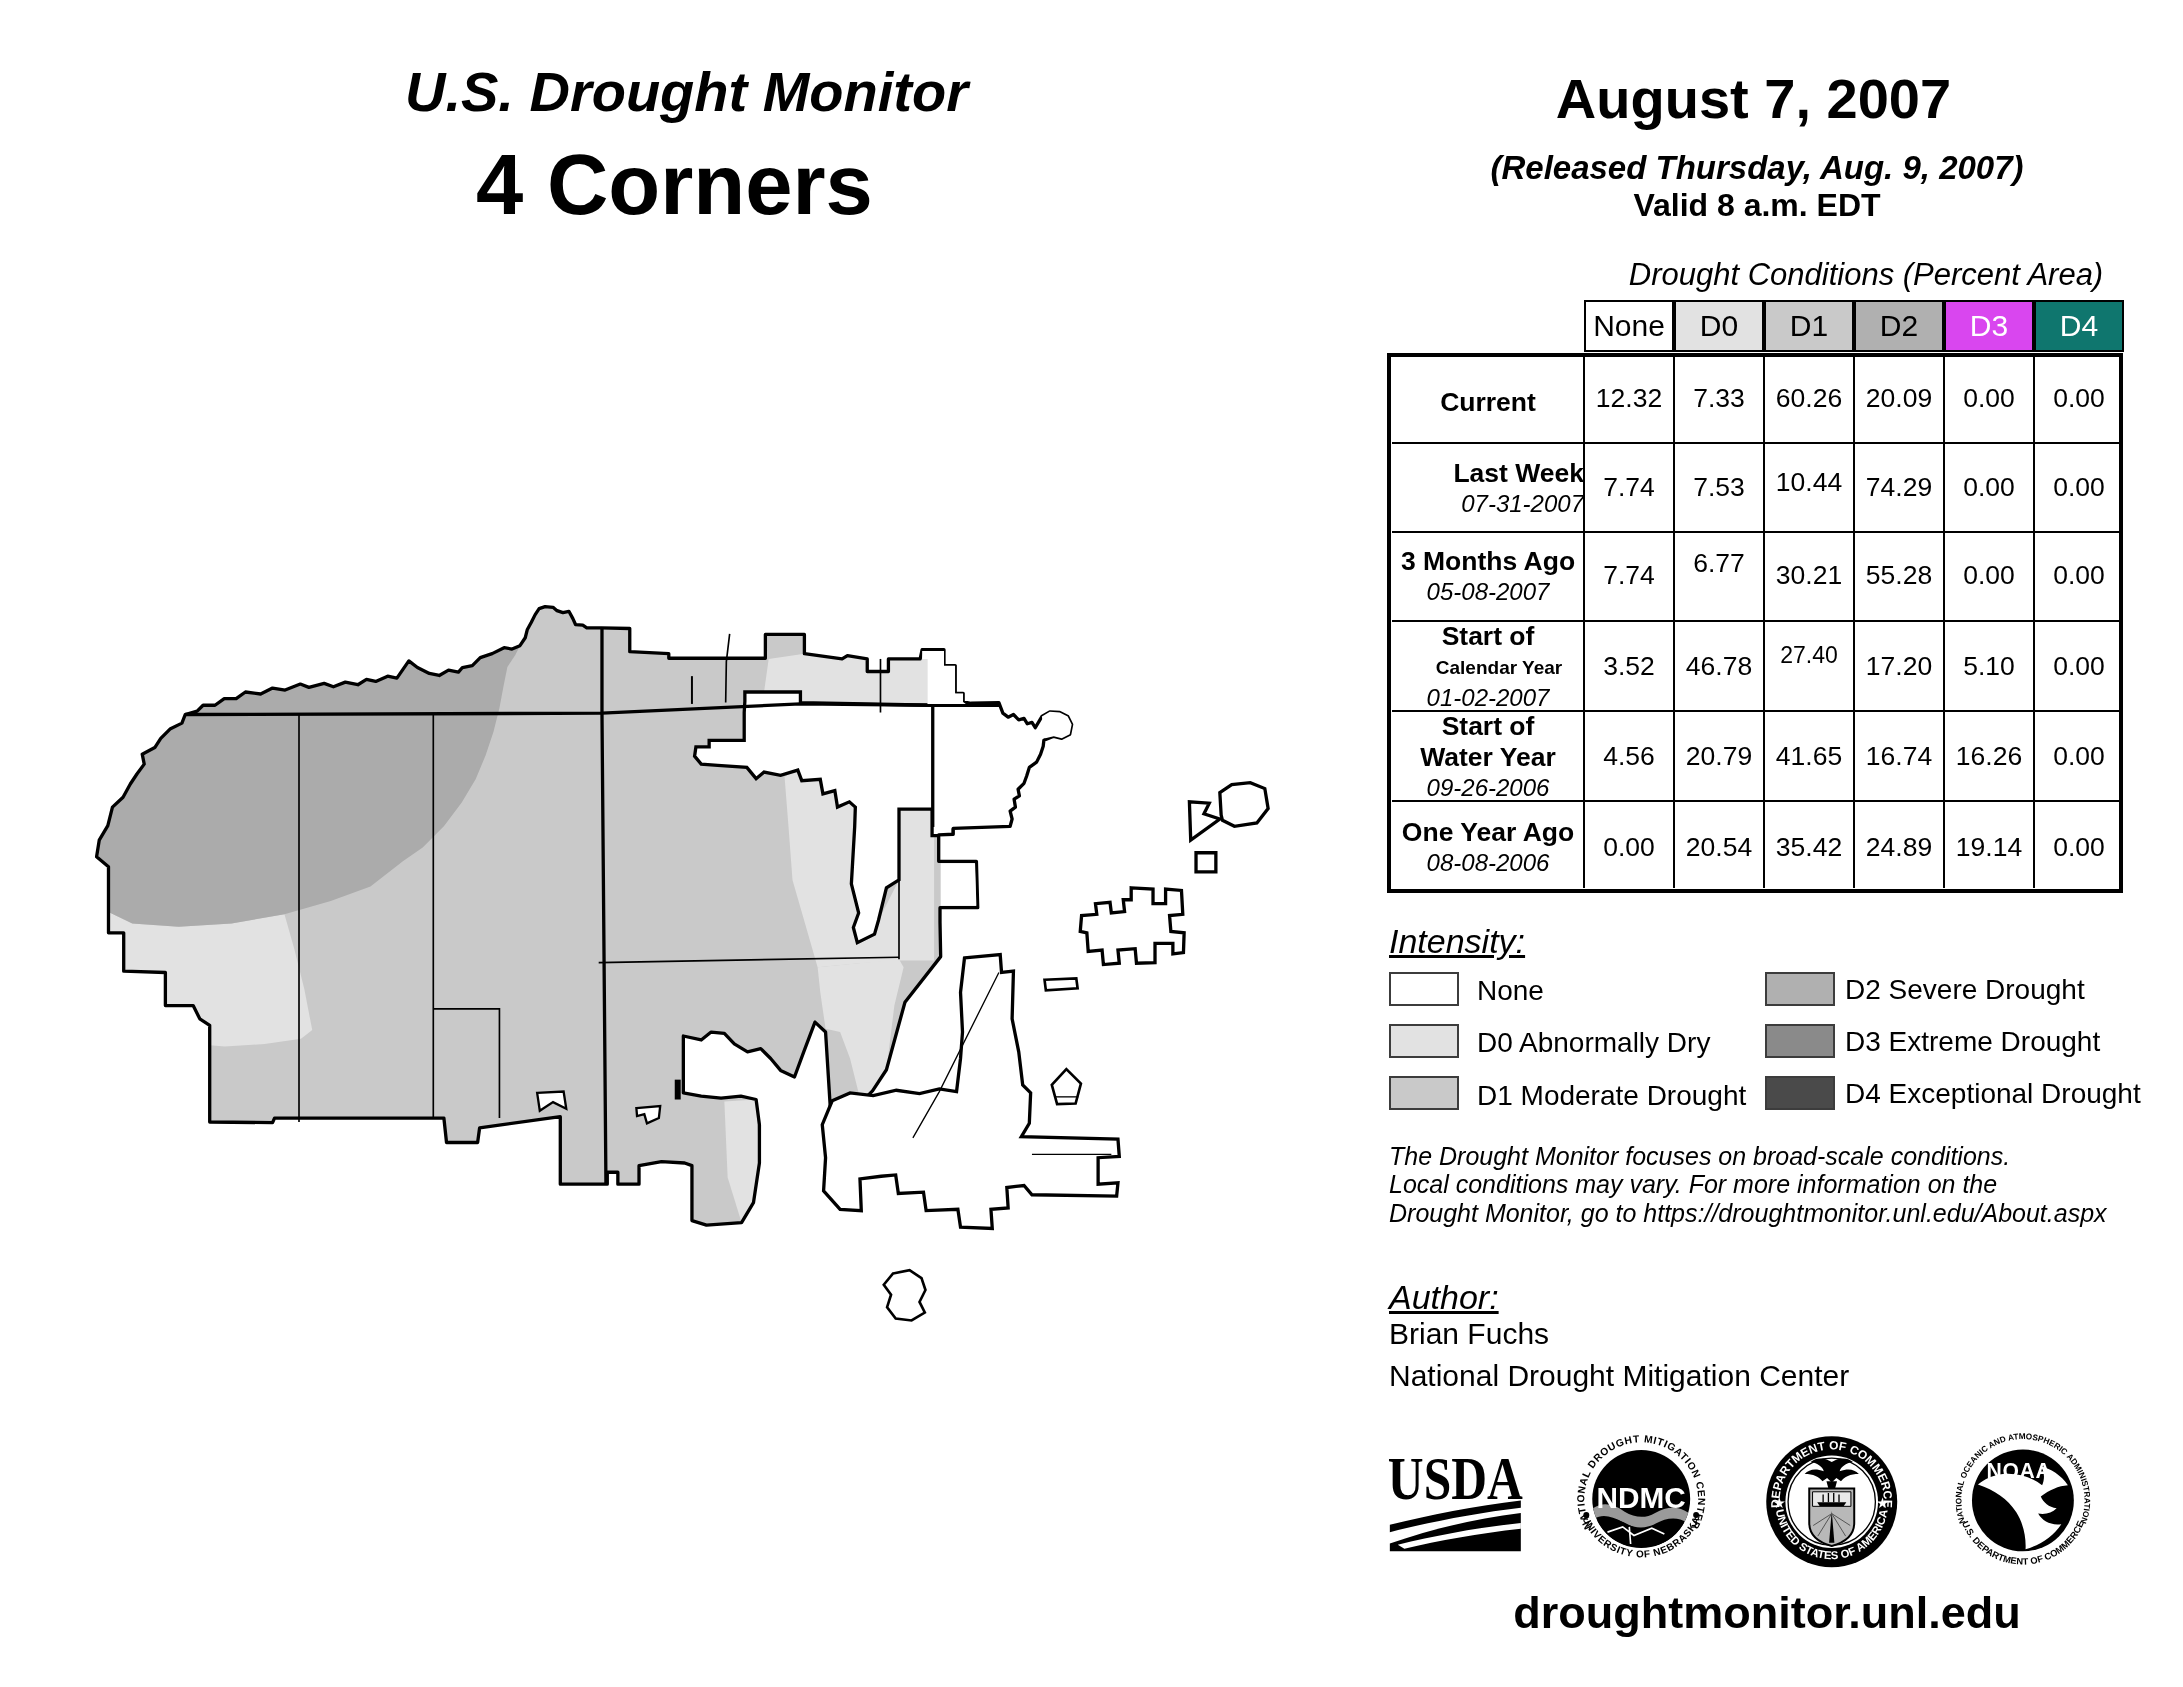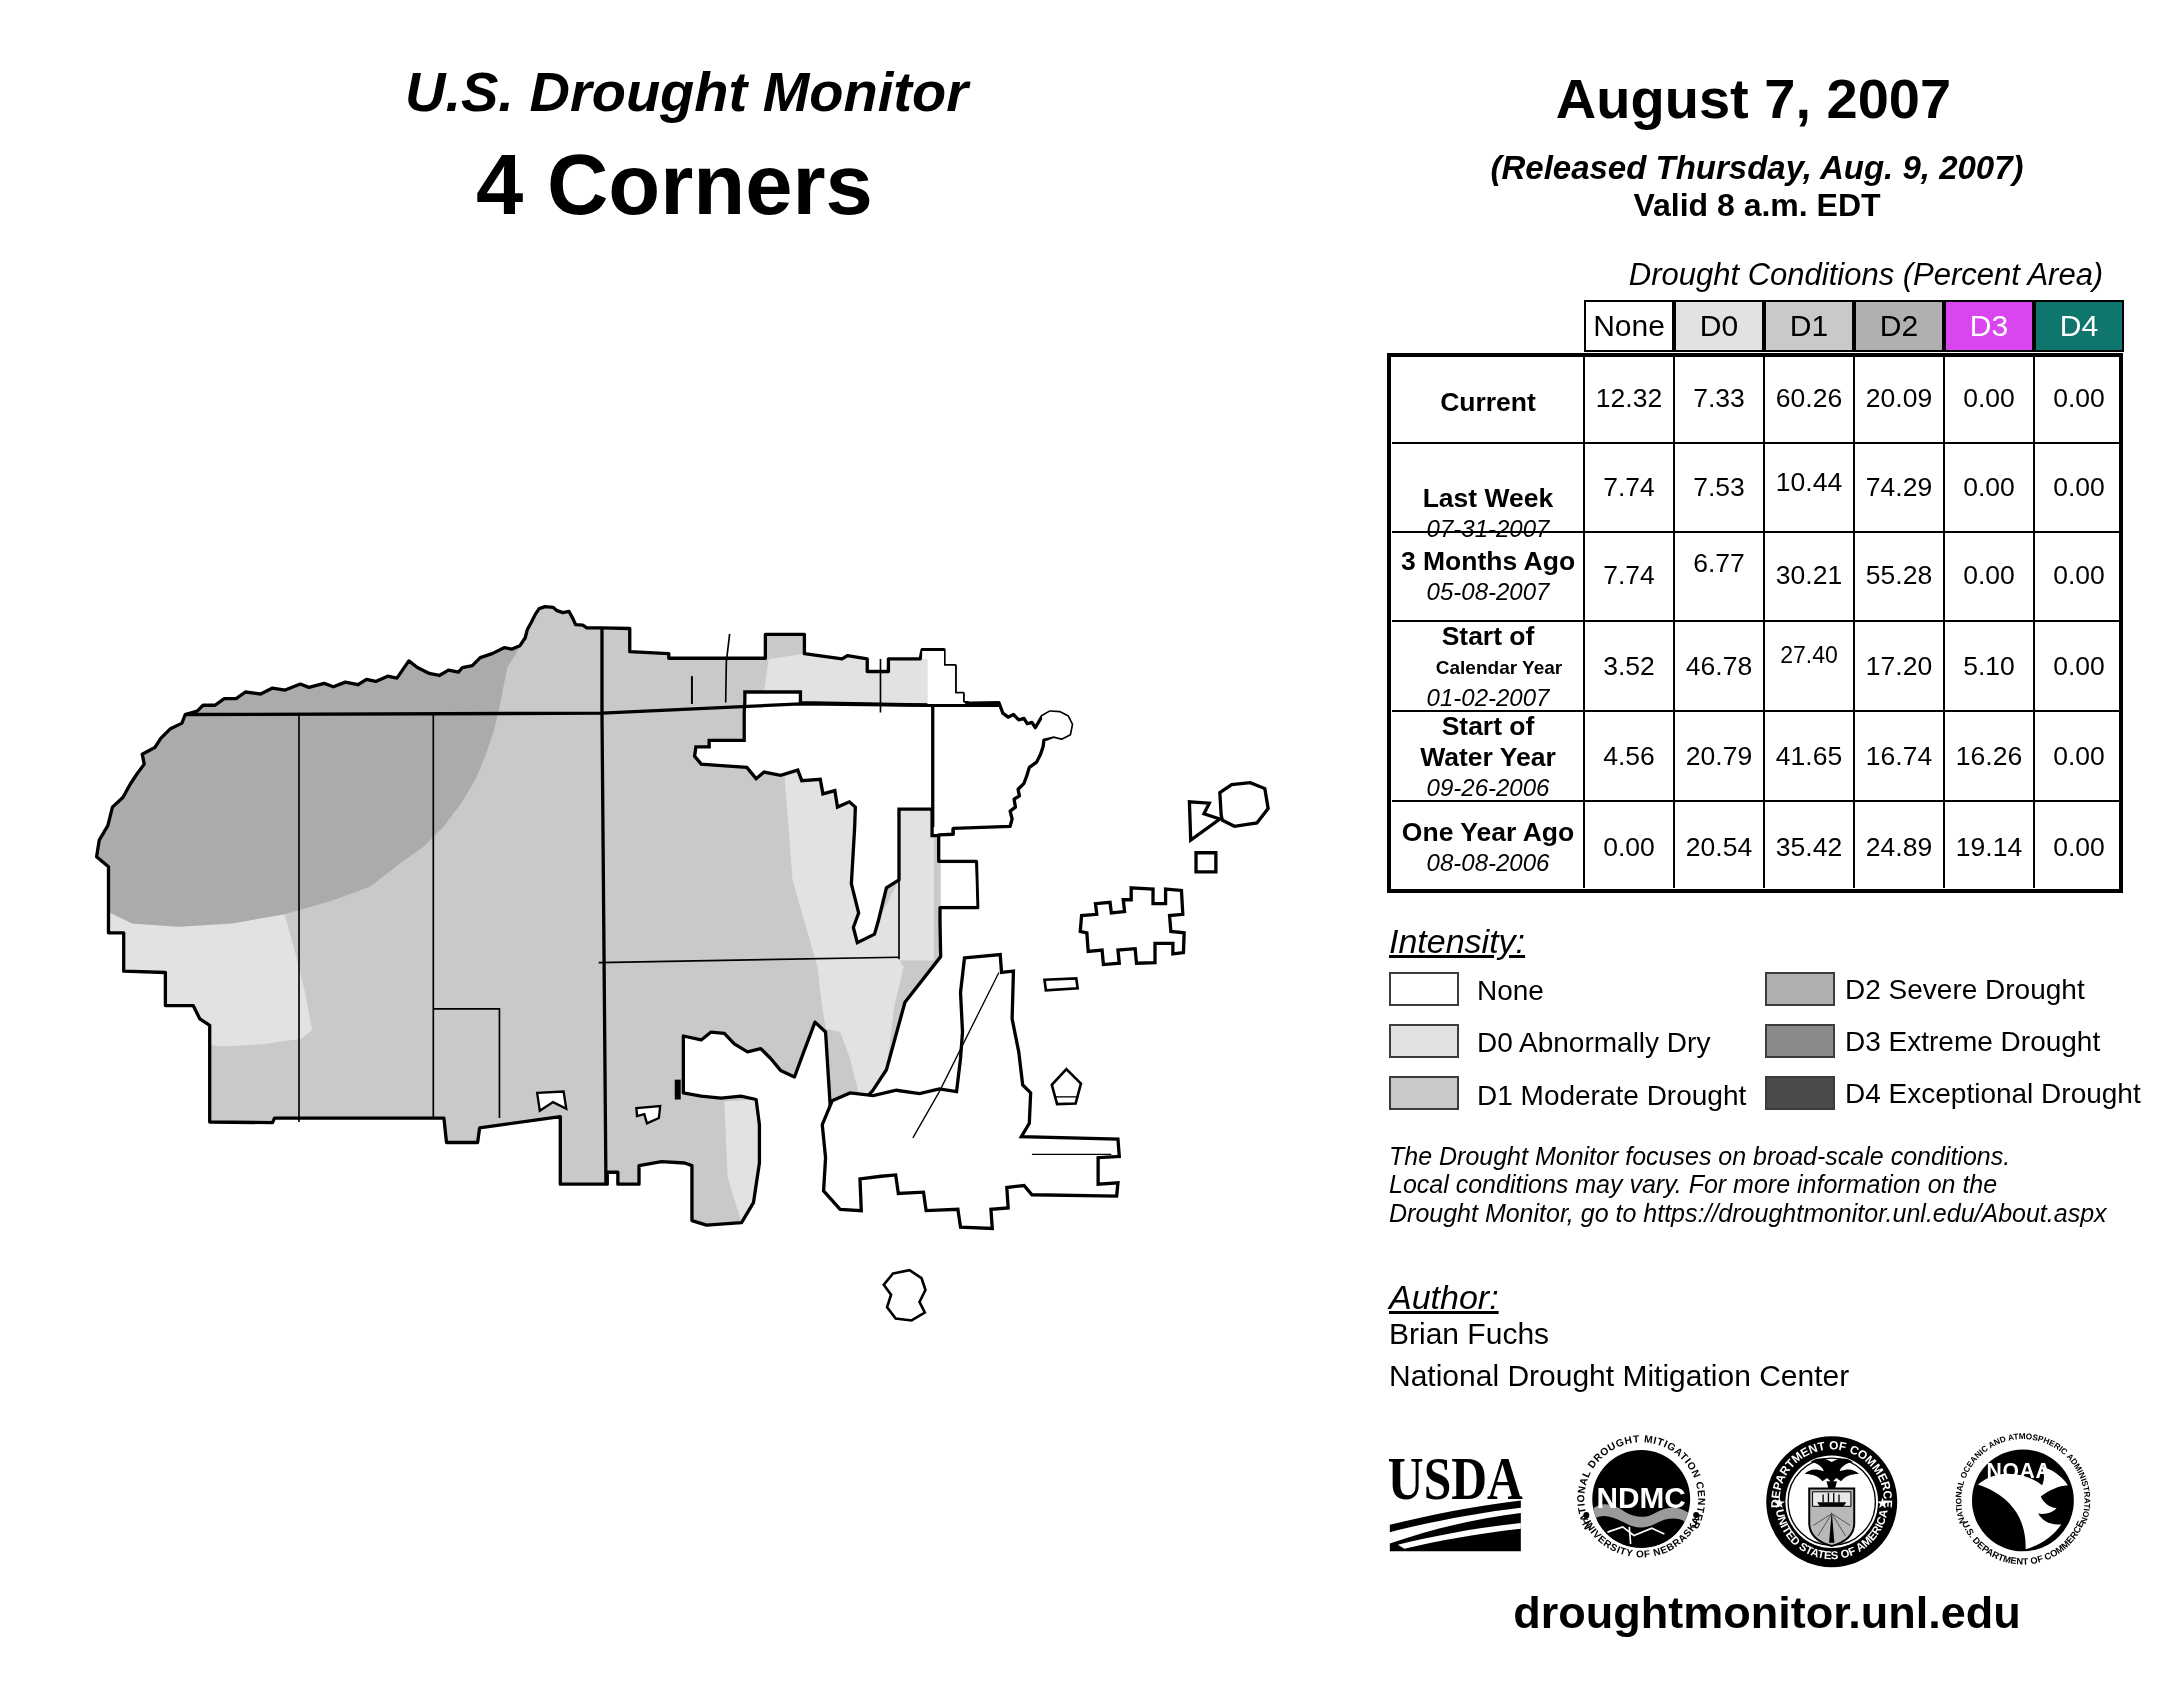--- a/index.html
+++ b/index.html
@@ -39,21 +39,21 @@
 <div class="abs" style="left:2033px;top:357px;width:2px;height:531px;background:#000;"></div>
 <div class="abs" style="left:1392px;top:442px;width:727px;height:2px;background:#000;"></div>
 <div class="abs" style="left:1392px;top:531px;width:727px;height:2px;background:#000;"></div>
 <div class="abs" style="left:1392px;top:620px;width:727px;height:2px;background:#000;"></div>
 <div class="abs" style="left:1392px;top:710px;width:727px;height:2px;background:#000;"></div>
 <div class="abs" style="left:1392px;top:800px;width:727px;height:2px;background:#000;"></div>
 
 <div class="abs ctr" style="left:1392px;top:353px;width:192px;height:90px;display:flex;flex-direction:column;align-items:center;justify-content:center;">
     <div style="font-weight:bold;font-size:26.5px;line-height:31px;white-space:nowrap;margin-top:8px;">Current</div>
   </div>
-<div class="abs ctr" style="left:1392px;top:468px;width:192px;height:89px;display:flex;flex-direction:column;align-items:center;justify-content:center;">
+<div class="abs ctr" style="left:1392px;top:443px;width:192px;height:89px;display:flex;flex-direction:column;align-items:flex-end;justify-content:center;">
     <div style="font-weight:bold;font-size:26.5px;line-height:31px;white-space:nowrap;">Last Week</div>
     <div style="font-style:italic;font-size:24px;line-height:29px;white-space:nowrap;">07-31-2007</div>
   </div>
 <div class="abs ctr" style="left:1392px;top:531px;width:192px;height:89px;display:flex;flex-direction:column;align-items:center;justify-content:center;">
     <div style="font-weight:bold;font-size:26.5px;line-height:31px;white-space:nowrap;">3 Months Ago</div>
     <div style="font-style:italic;font-size:24px;line-height:29px;white-space:nowrap;">05-08-2007</div>
   </div>
 <div class="abs ctr" style="left:1392px;top:621px;width:192px;height:90px;display:flex;flex-direction:column;align-items:center;justify-content:center;">
     <div style="font-weight:bold;font-size:26.5px;line-height:31px;white-space:nowrap;">Start of</div>
     <div style="font-weight:bold;font-size:19px;line-height:31px;white-space:nowrap;margin-left:22px;">Calendar Year</div>

